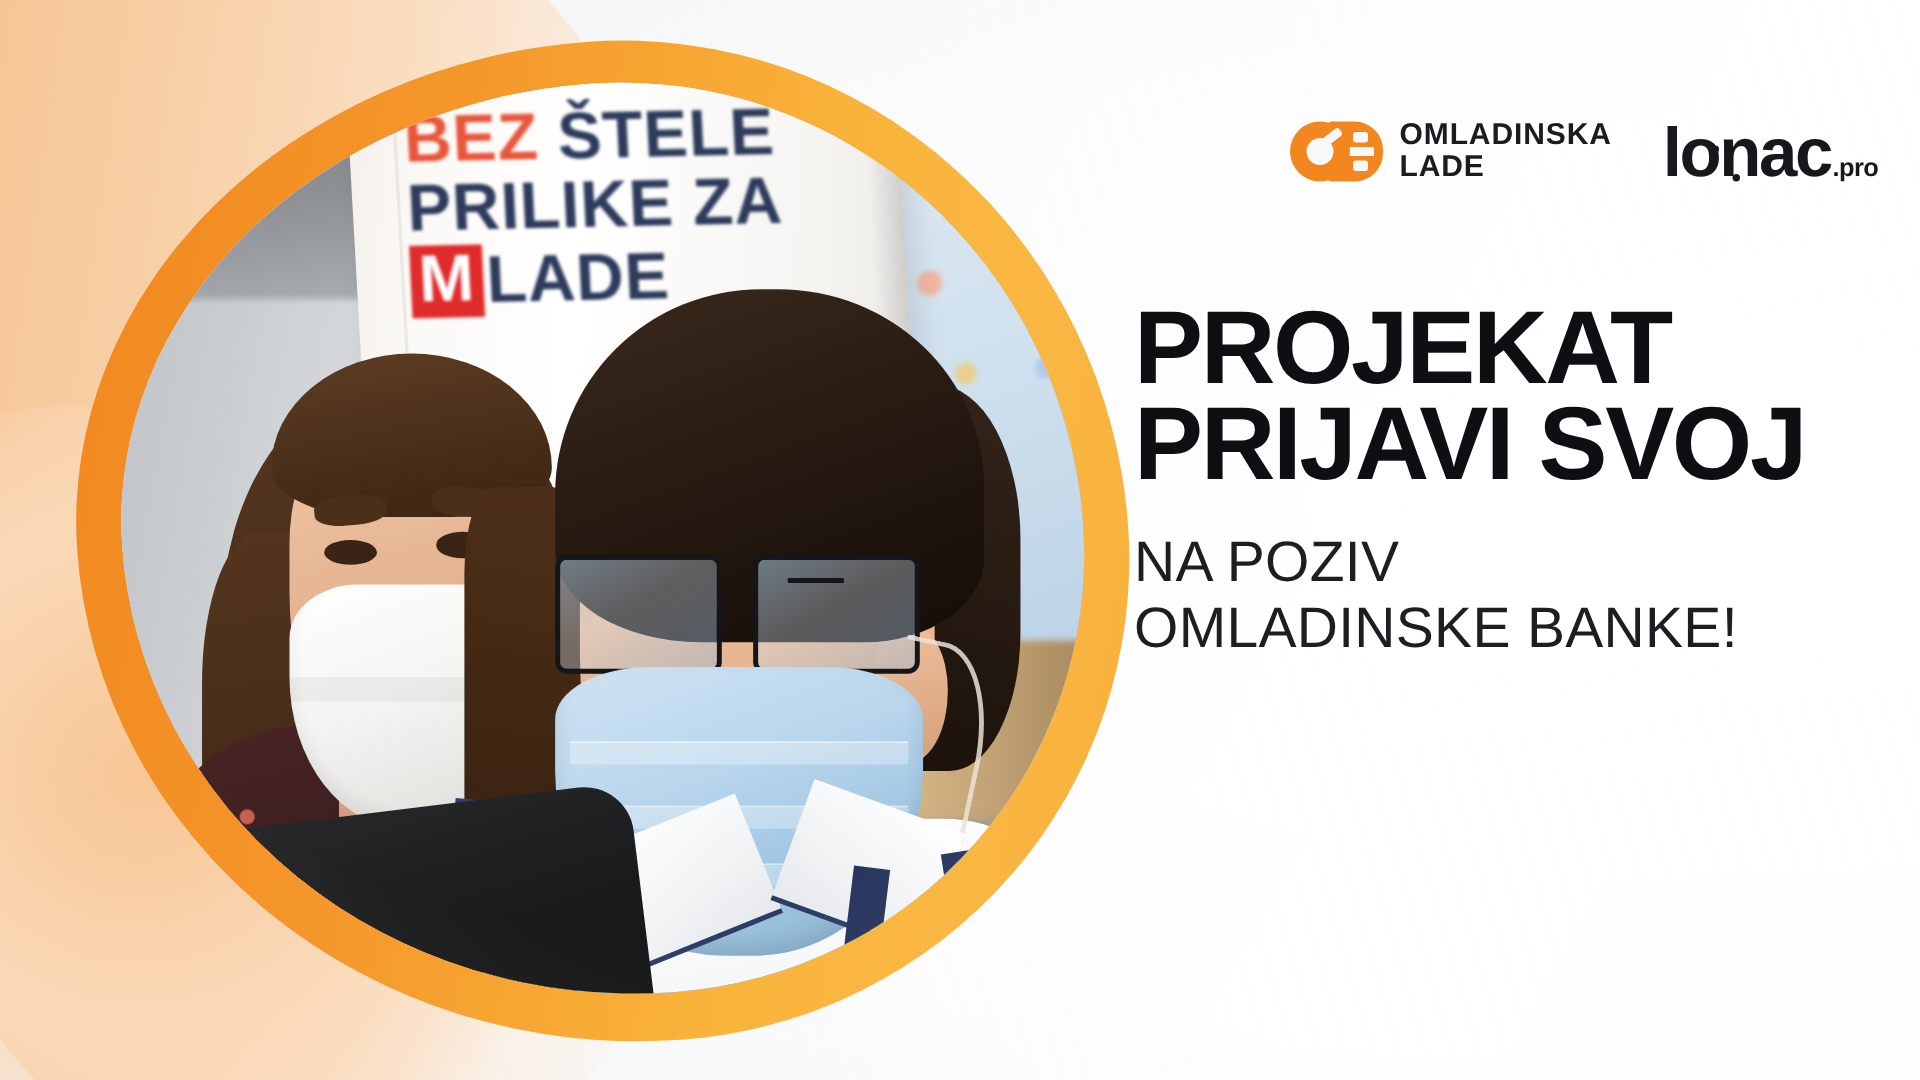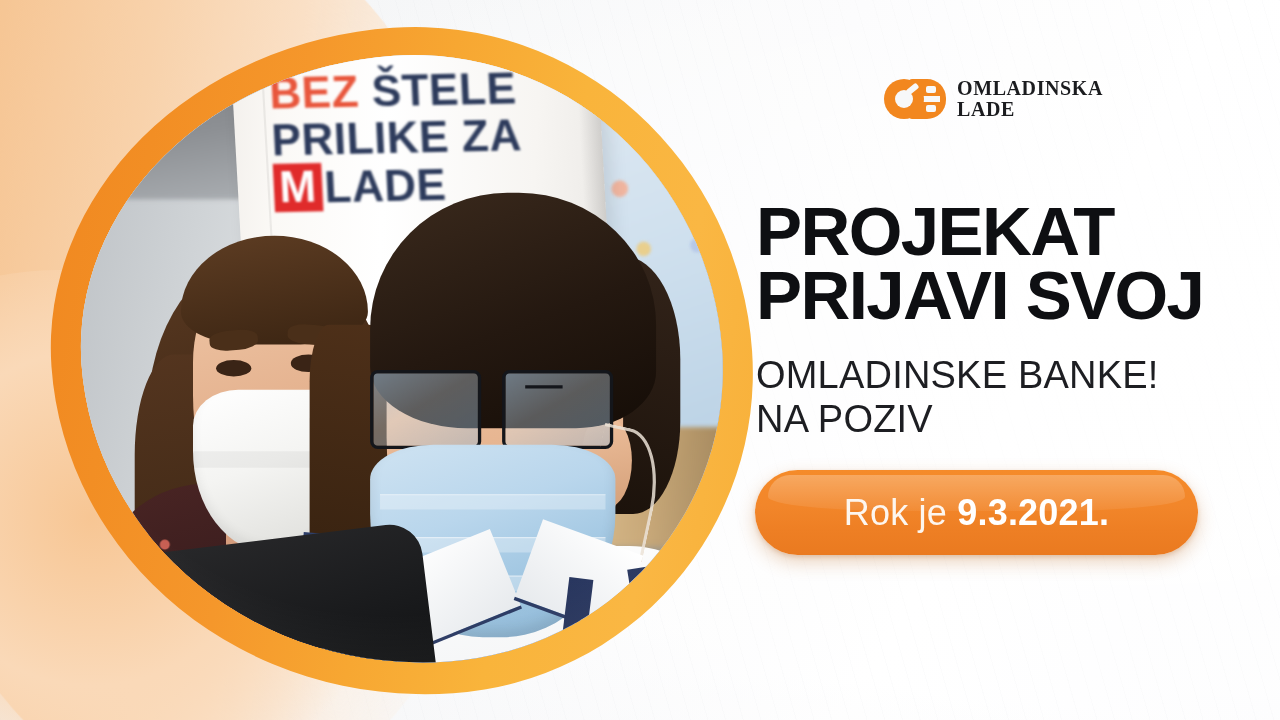--- a/index.html
+++ b/index.html
@@ -376,22 +376,22 @@
   }
 
   
   .photo-soft {
     position:absolute; inset:0;
     background:radial-gradient(85% 80% at 48% 44%, rgba(255,255,255,0) 55%, rgba(255,255,255,0.18) 100%);
   }
 
   
   .logos {
-    position:absolute; left:884px; top:78px;
-    display:flex; align-items:center; gap:34px;font-family:Liberation Serif, serif;
+    position:absolute; left:860px; top:78px;
+    display:flex; align-items:center; gap:34px;
   }
   .logo-ob { display:flex; align-items:center; gap:11px; }
   .ob-mark {
     position:relative; width:62px; height:40px;
   }
   .ob-o {
     position:absolute; left:0; top:0; width:40px; height:40px;
     border-radius:50%;
     background:#f2871f;
   }
@@ -598,32 +598,32 @@
           <div class="ob-o-hole"></div>
         </div>
         <div class="ob-o-slash"></div>
       </div>
       <div class="ob-text">
         <div>OMLADINSKA</div>
         <div>LADE</div>
       </div>
     </div>
 
+    <div class="logo-lonac">
+      <span>lonac</span>
+      <span class="lonac-pro">.pro</span>
+      <span class="lonac-dot1"></span>
+      <span class="lonac-dot2"></span>
+    </div>
   </div>
 
   <div class="headline">
     <div>PROJEKAT</div>
     <div>PRIJAVI SVOJ</div>
   </div>
 
   <div class="subhead">
+    <div>NA POZIV</div>
     <div>OMLADINSKE BANKE!</div>
-    <div>NA POZIV</div>
   </div>
 
-  <div class="cta">
-    <div class="cta-gloss"></div>
-    <div class="cta-label">
-      <span>Rok je </span><span class="cta-date">9.3.2021.</span>
-    </div>
-  </div>
 
 </div>
 
 </body></html>

